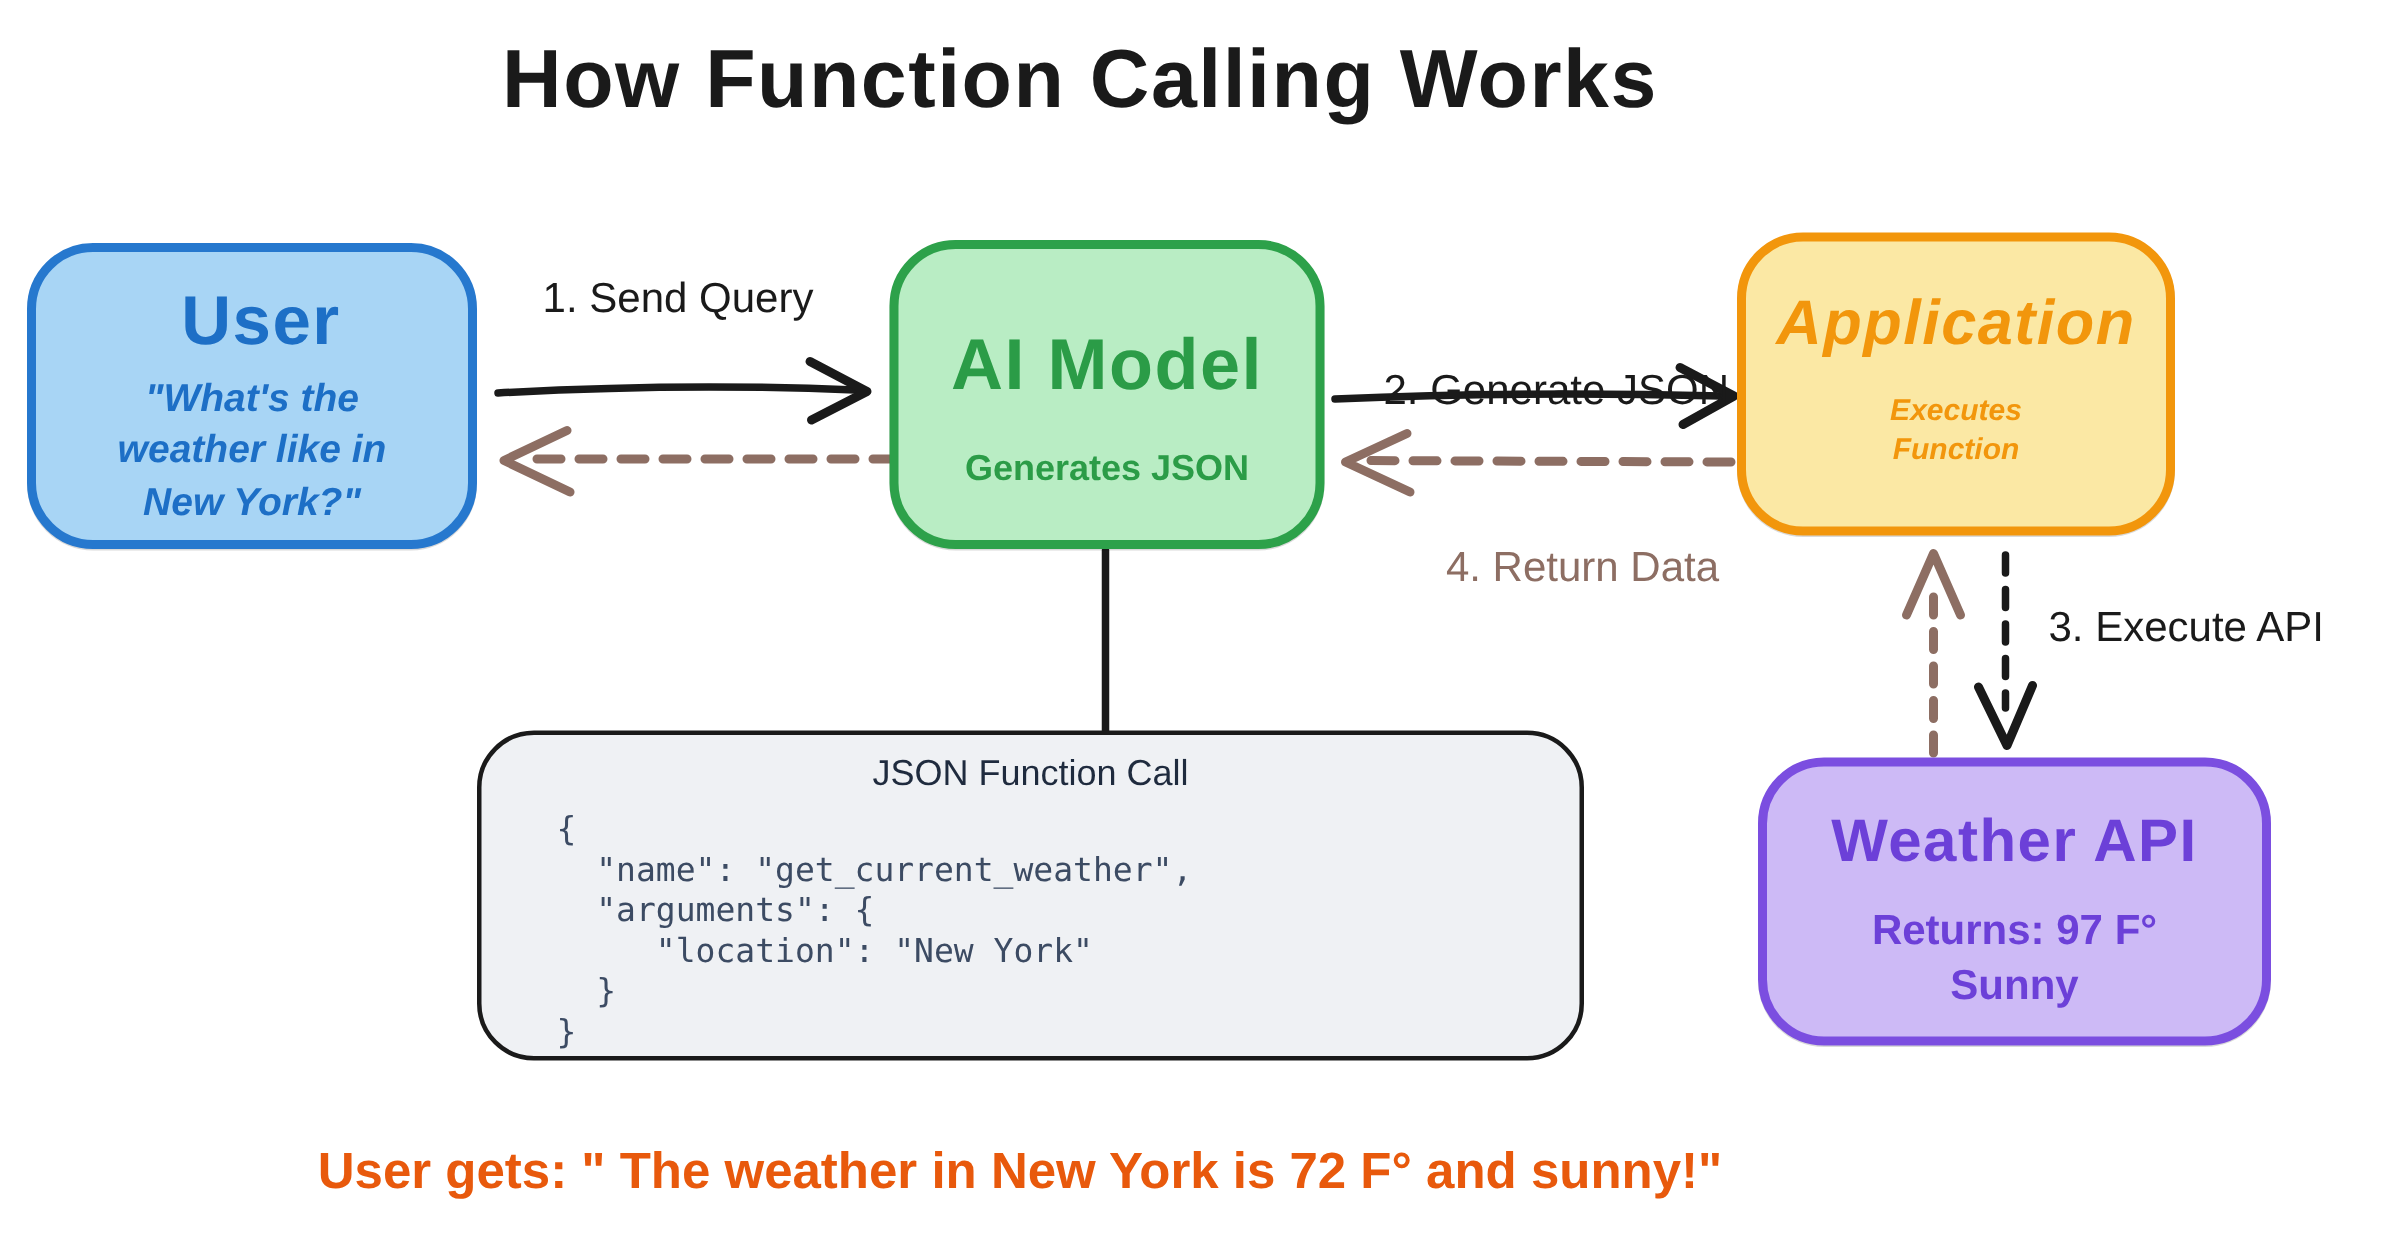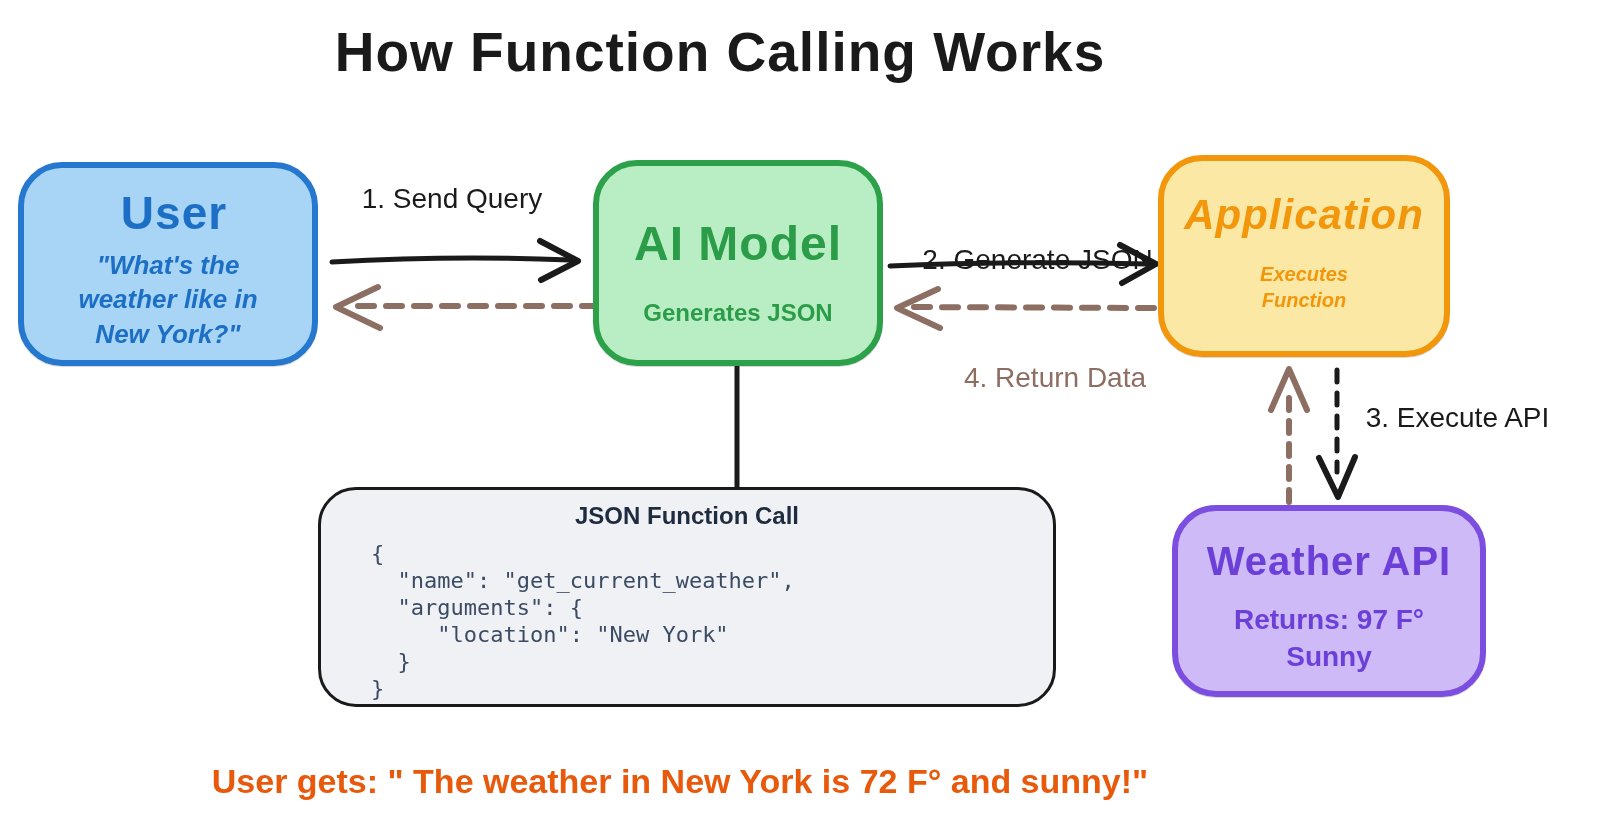--- a/index.html
+++ b/index.html
@@ -22,29 +22,29 @@
   .node .node-body{white-space:pre-line;line-height:1.32;font-weight:bold;}
   #node-user{left:18px;top:162px;width:300px;height:204px;background:var(--user_fill);border-color:var(--user_border);color:var(--user_text);}
   #node-user .node-title{font-size:46px;margin-top:18px;padding-left:12px;}
   #node-user .node-body{font-size:26px;margin-top:8px;font-style:italic;}
   #node-ai{left:593px;top:160px;width:290px;height:206px;background:var(--ai_fill);border-color:var(--ai_border);color:var(--ai_text);}
   #node-ai .node-title{font-size:48px;margin-top:50px;}
   #node-ai .node-body{font-size:24px;margin-top:26px;}
   #node-app{left:1158px;top:155px;width:292px;height:202px;background:var(--app_fill);border-color:var(--app_border);color:var(--app_text);font-style:italic;}
   #node-app .node-title{font-size:42px;margin-top:30px;}
   #node-app .node-body{font-size:20px;margin-top:22px;}
-  #node-api{left:1172px;top:505px;width:314px;height:192px;background:var(--api_fill);border-color:var(--api_border);color:var(--api_text);}
+  #node-api{left:1172px;top:505px;width:342px;height:192px;background:var(--api_fill);border-color:var(--api_border);color:var(--api_text);}
   #node-api .node-title{font-size:40px;margin-top:28px;}
   #node-api .node-body{font-size:28px;margin-top:18px;}
   #json-panel{
     left:318px;top:487px;width:738px;height:220px;box-sizing:border-box;
     background:var(--json_fill);border:3px solid var(--json_border);border-radius:38px;
   }
   #json-panel .panel-title{
-    text-align:center;margin-top:12px;font-size:24px;font-weight:bold;color:var(--json_title);
+    text-align:center;margin-top:12px;font-size:24px;font-weight:normal;color:var(--json_title);
   }
   #json-panel .panel-code{
     margin:10px 0 0 50px;font-family:"DejaVu Sans Mono", monospace;
     font-size:22px;line-height:27px;color:var(--json_code);white-space:pre;
   }
   .edge-label{font-size:28px;font-weight:normal;text-align:center;}
   .edge-label.black{color:var(--arrow_black);}
   .edge-label.brown{color:var(--arrow_brown);}
   #label-step1{left:352px;top:183px;width:200px;}
   #label-step2{left:920px;top:196px;width:235px;margin-top:48px;}

